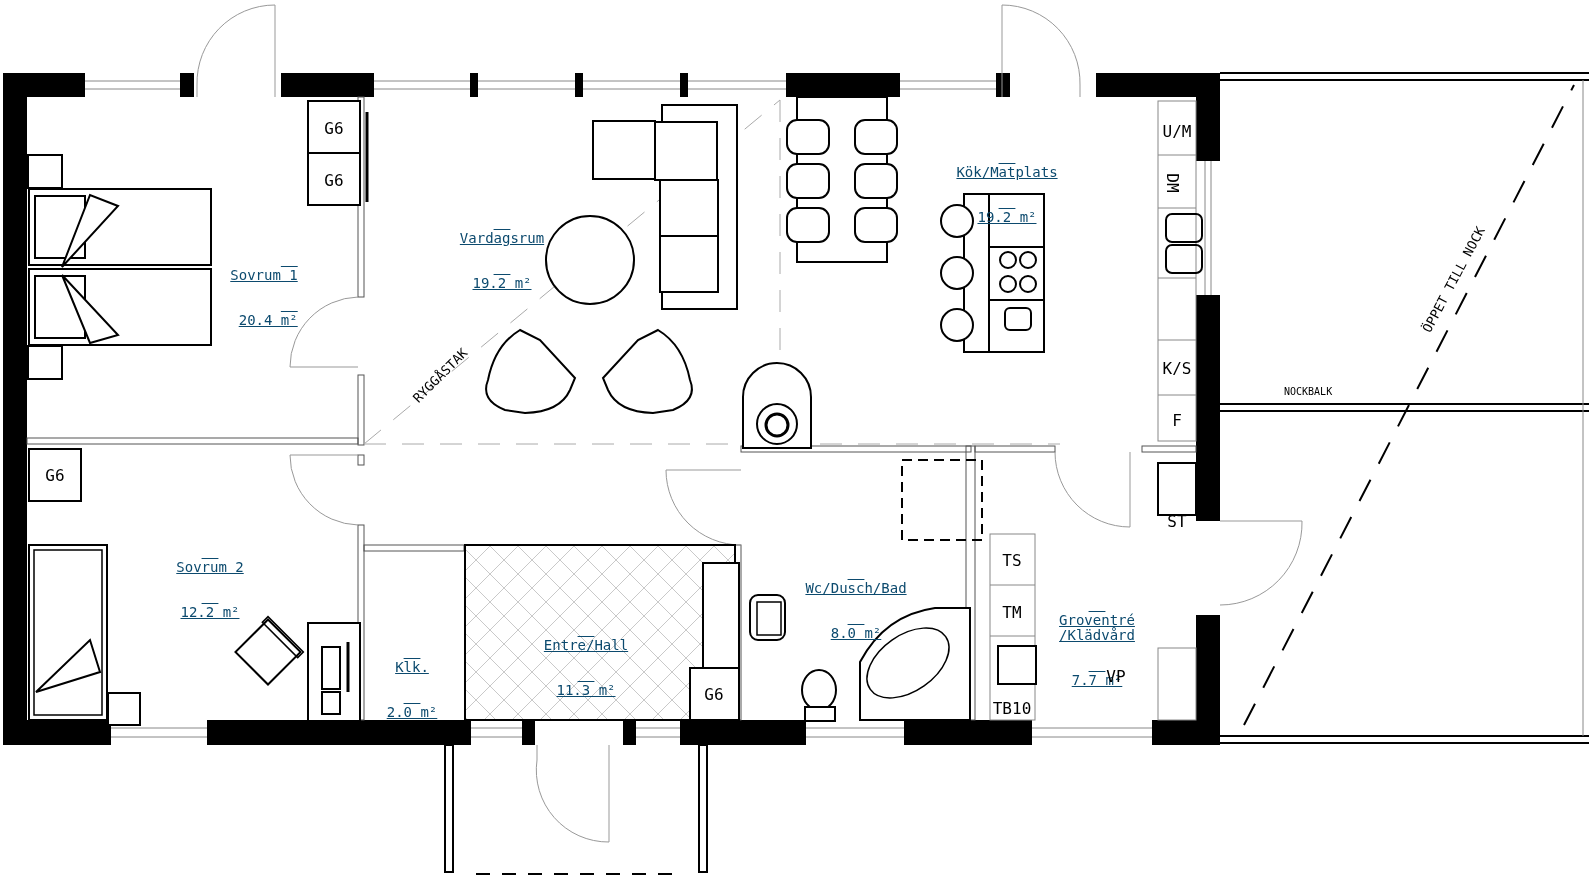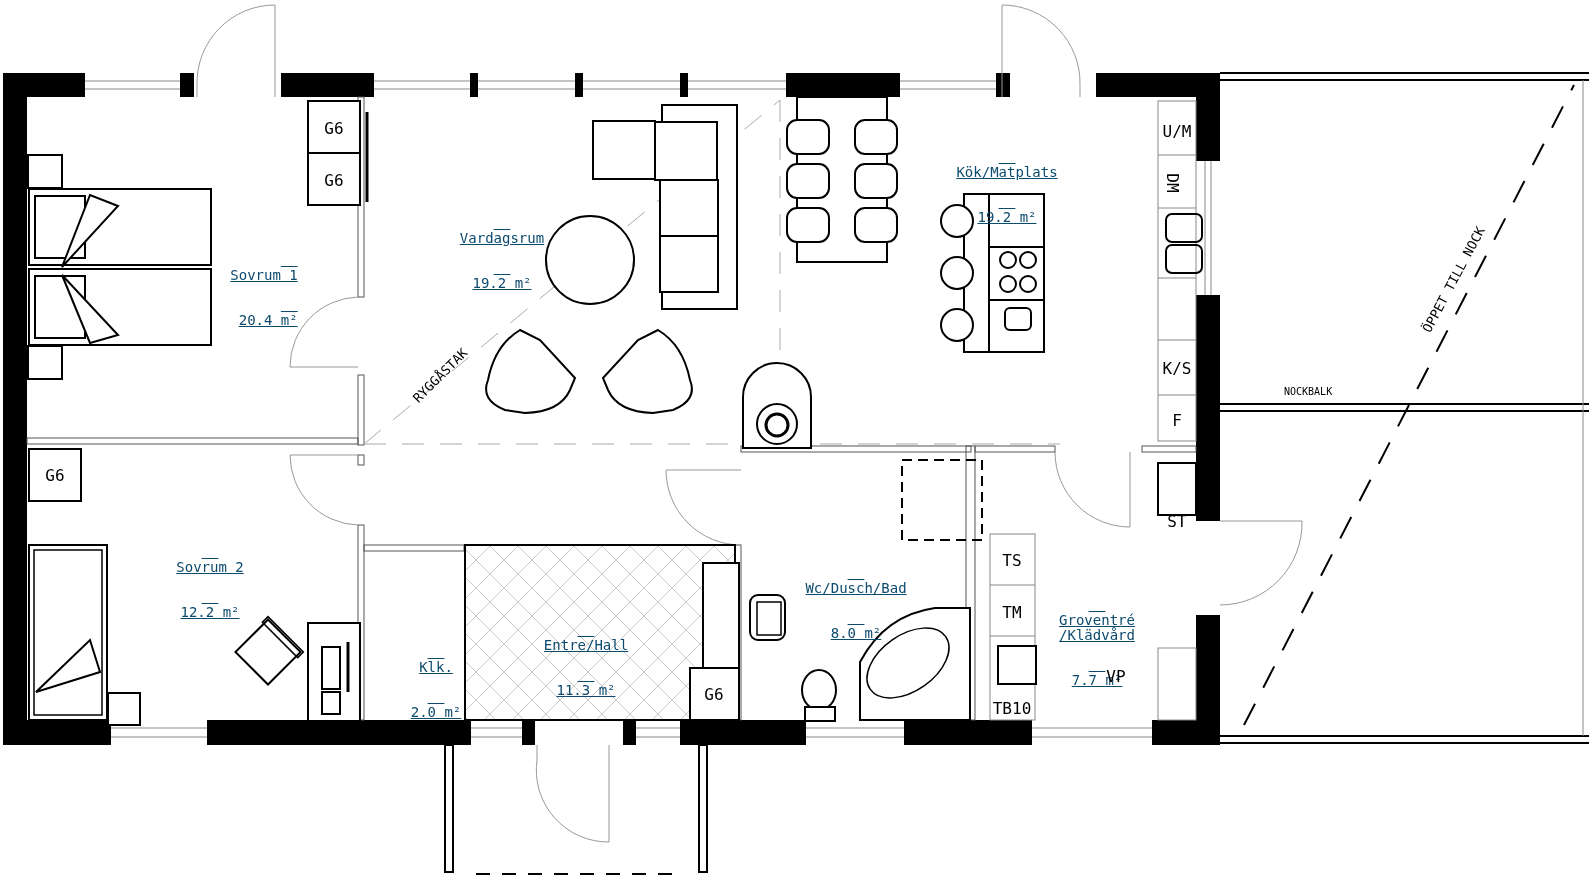--- a/index.html
+++ b/index.html
@@ -242,21 +242,21 @@
   <div>19.2 m²</div>
 </div>
 <div class="lbl" style="left:1007px;top:135px;">
   <div>Kök/Matplats</div>
   <div>19.2 m²</div>
 </div>
 <div class="lbl" style="left:210px;top:530px;">
   <div>Sovrum 2</div>
   <div>12.2 m²</div>
 </div>
-<div class="lbl" style="left:436px;top:630px;">
+<div class="lbl" style="left:412px;top:630px;">
   <div>Klk.</div>
   <div>2.0 m²</div>
 </div>
 <div class="lbl" style="left:586px;top:608px;">
   <div>Entre/Hall</div>
   <div>11.3 m²</div>
 </div>
 <div class="lbl" style="left:856px;top:551px;">
   <div>Wc/Dusch/Bad</div>
   <div>8.0 m²</div>

